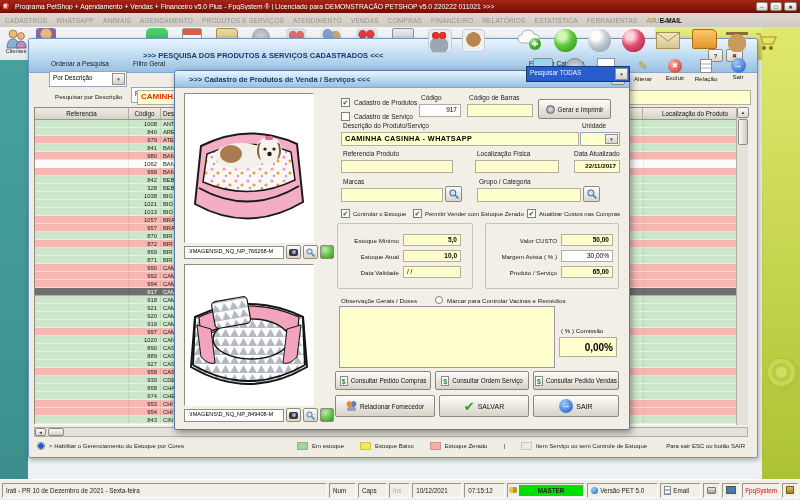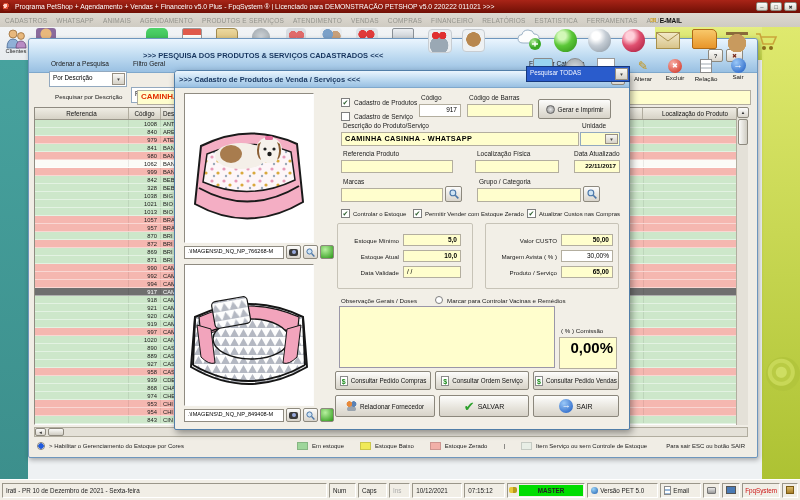--- a/index.html
+++ b/index.html
@@ -446,21 +446,21 @@
           </span>
         </span>
       <span style="margin-left:auto;padding-right:8px">Para sair ESC ou botão SAIR</span>
     </div>
   </div>
 
   <div class="combo abs" style="left:526px;top:66px;width:104px;height:16px;z-index:12;background:#2a5ccc;color:#f4f6ff;border-color:#16387e">Pesquisar TODAS</div>
 
   <div class="abs" style="left:174px;top:70px;width:456px;height:360px;background:#f2efe7;border:1px solid #517ea8;border-radius:4px 4px 2px 2px;box-shadow:2px 3px 7px rgba(0,0,0,.38);z-index:10">
     <div class="winbar abs" style="left:0;top:0;width:100%;height:17px;border-radius:3px 3px 0 0;display:flex;align-items:center">
-      <span class="wtitle" style="padding-left:4px;flex:1">&gt;&gt;&gt; Cadastro de Produtos de Venda / Serviços &lt;&lt;&lt;</span>
+      <span class="wtitle" style="padding-left:14px;flex:1">&gt;&gt;&gt; Cadastro de Produtos de Venda / Serviços &lt;&lt;&lt;</span>
       <span class="sq" style="width:14px;height:12px;margin-right:4px;font-size:6px;color:#7a2a1a">✖</span>
     </div>
 
     <div class="abs sunk" style="left:9px;top:22px;width:130px;height:150px;background:#fff;overflow:hidden">
       <svg width="128" height="148" viewBox="0 0 128 148">
         <defs>
           <pattern id="dots" width="12" height="12" patternUnits="userSpaceOnUse">
             <rect width="12" height="12" fill="#fdf6f8"></rect>
             <circle cx="3" cy="3" r="1.6" fill="#e89ab8"></circle>
             <circle cx="9" cy="7" r="1.6" fill="#d9a93c"></circle>
@@ -606,21 +606,21 @@
     <div class="inp abs" style="left:386px;top:195px;width:52px;height:12px;font-weight:bold;text-align:right">65,00</div>
 
     <div class="lbl abs" style="left:166px;top:226px;font-size:6.2px">Observaçõe Gerais / Doses</div>
     <div class="abs" style="left:260px;top:225px;display:flex;align-items:center;gap:4px">
       <span class="radio"></span>
       <span class="lbl" style="font-size:6.2px">Marcar para Controlar Vacinas e Remédios</span>
     </div>
     <div class="inp abs" style="left:164px;top:235px;width:216px;height:62px;border-color:#9a96a8"></div>
 
     <div class="lbl abs" style="left:386px;top:256px;font-size:6.2px">( % ) Comissão</div>
-    <div class="inp abs" style="left:384px;top:266px;width:58px;height:32px;font-weight:bold;font-size:15px;text-align:right;line-height:17px">0,00%</div>
+    <div class="inp abs" style="left:384px;top:266px;width:58px;height:20px;font-weight:bold;font-size:10px;text-align:right;line-height:17px">0,00%</div>
 
     <button class="btn3 abs" style="left:160px;top:300px;width:96px;height:19px">
       <span class="doc" style="width:8px;height:10px;color:#1a8a1a;font-size:7px;font-weight:bold;text-align:center;line-height:10px">$</span>
       <span>Consultar Pedido Compras</span>
     </button>
     <button class="btn3 abs" style="left:260px;top:300px;width:94px;height:19px">
       <span class="doc" style="width:8px;height:10px;color:#1a8a1a;font-size:7px;font-weight:bold;text-align:center;line-height:10px">$</span>
       <span>Consultar Ordem Serviço</span>
     </button>
     <button class="btn3 abs" style="left:358px;top:300px;width:86px;height:19px">

